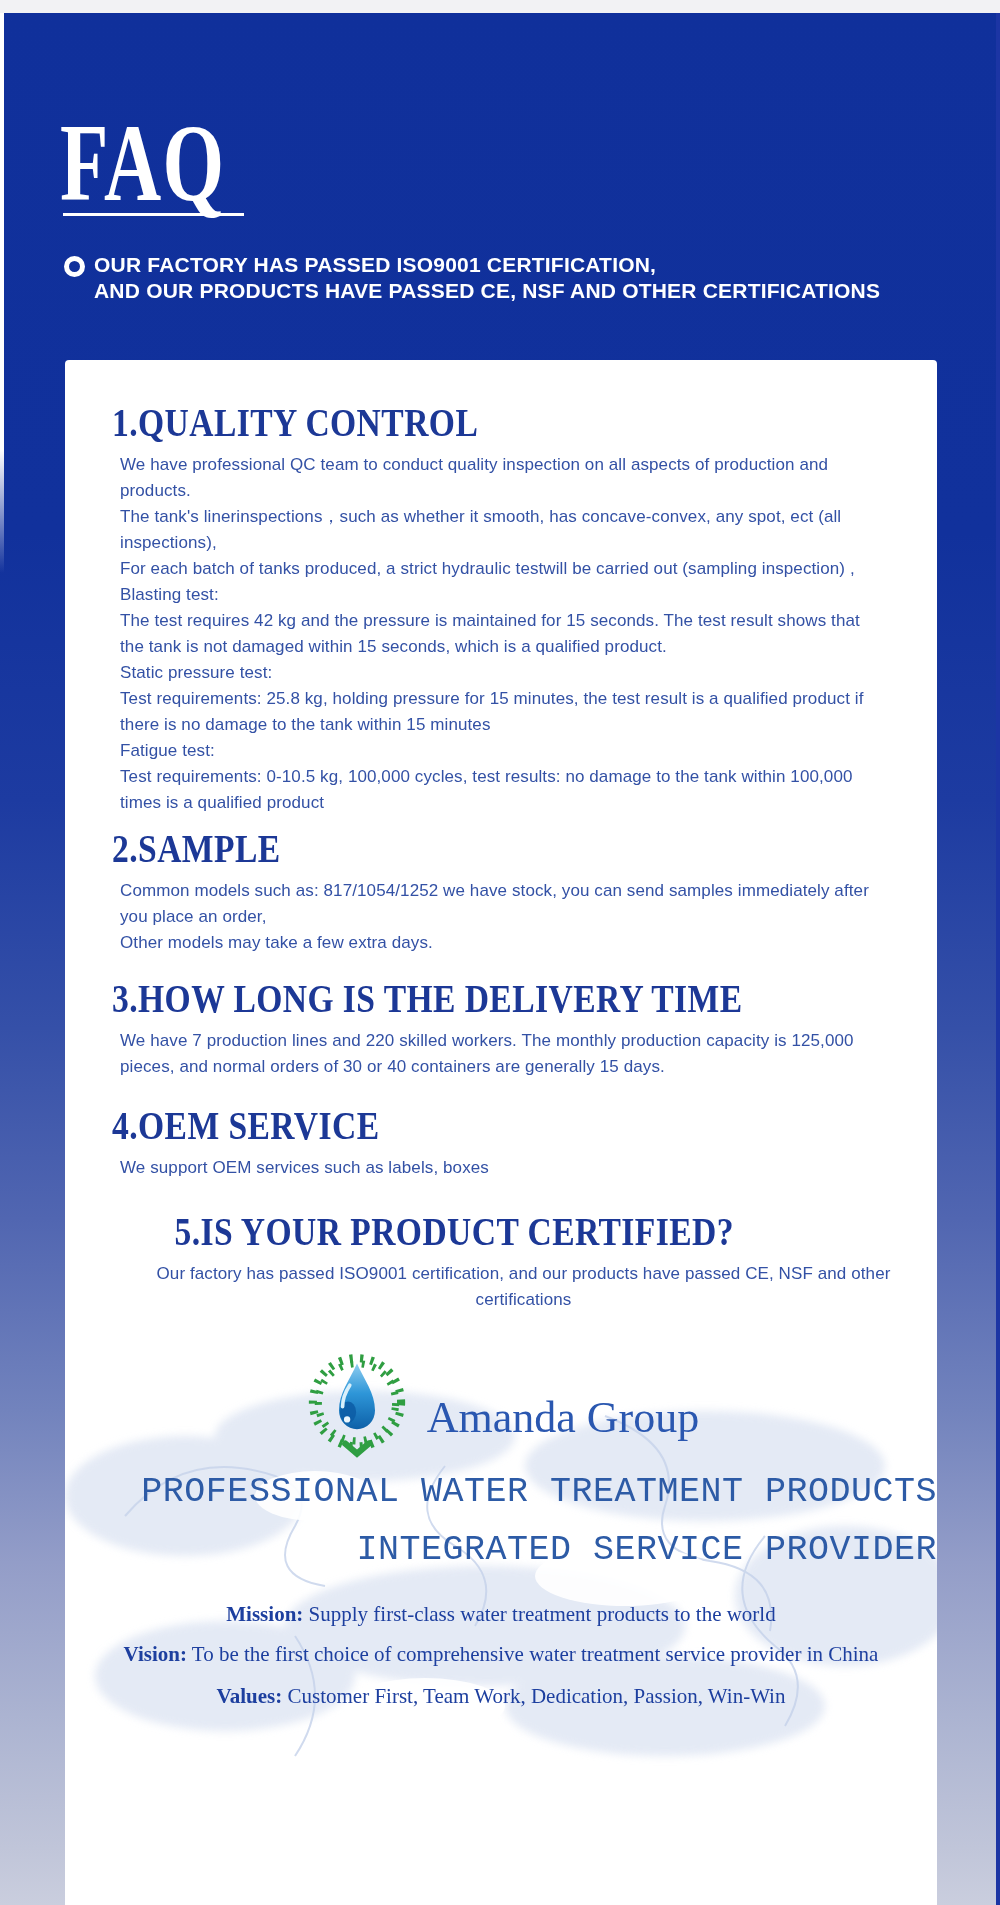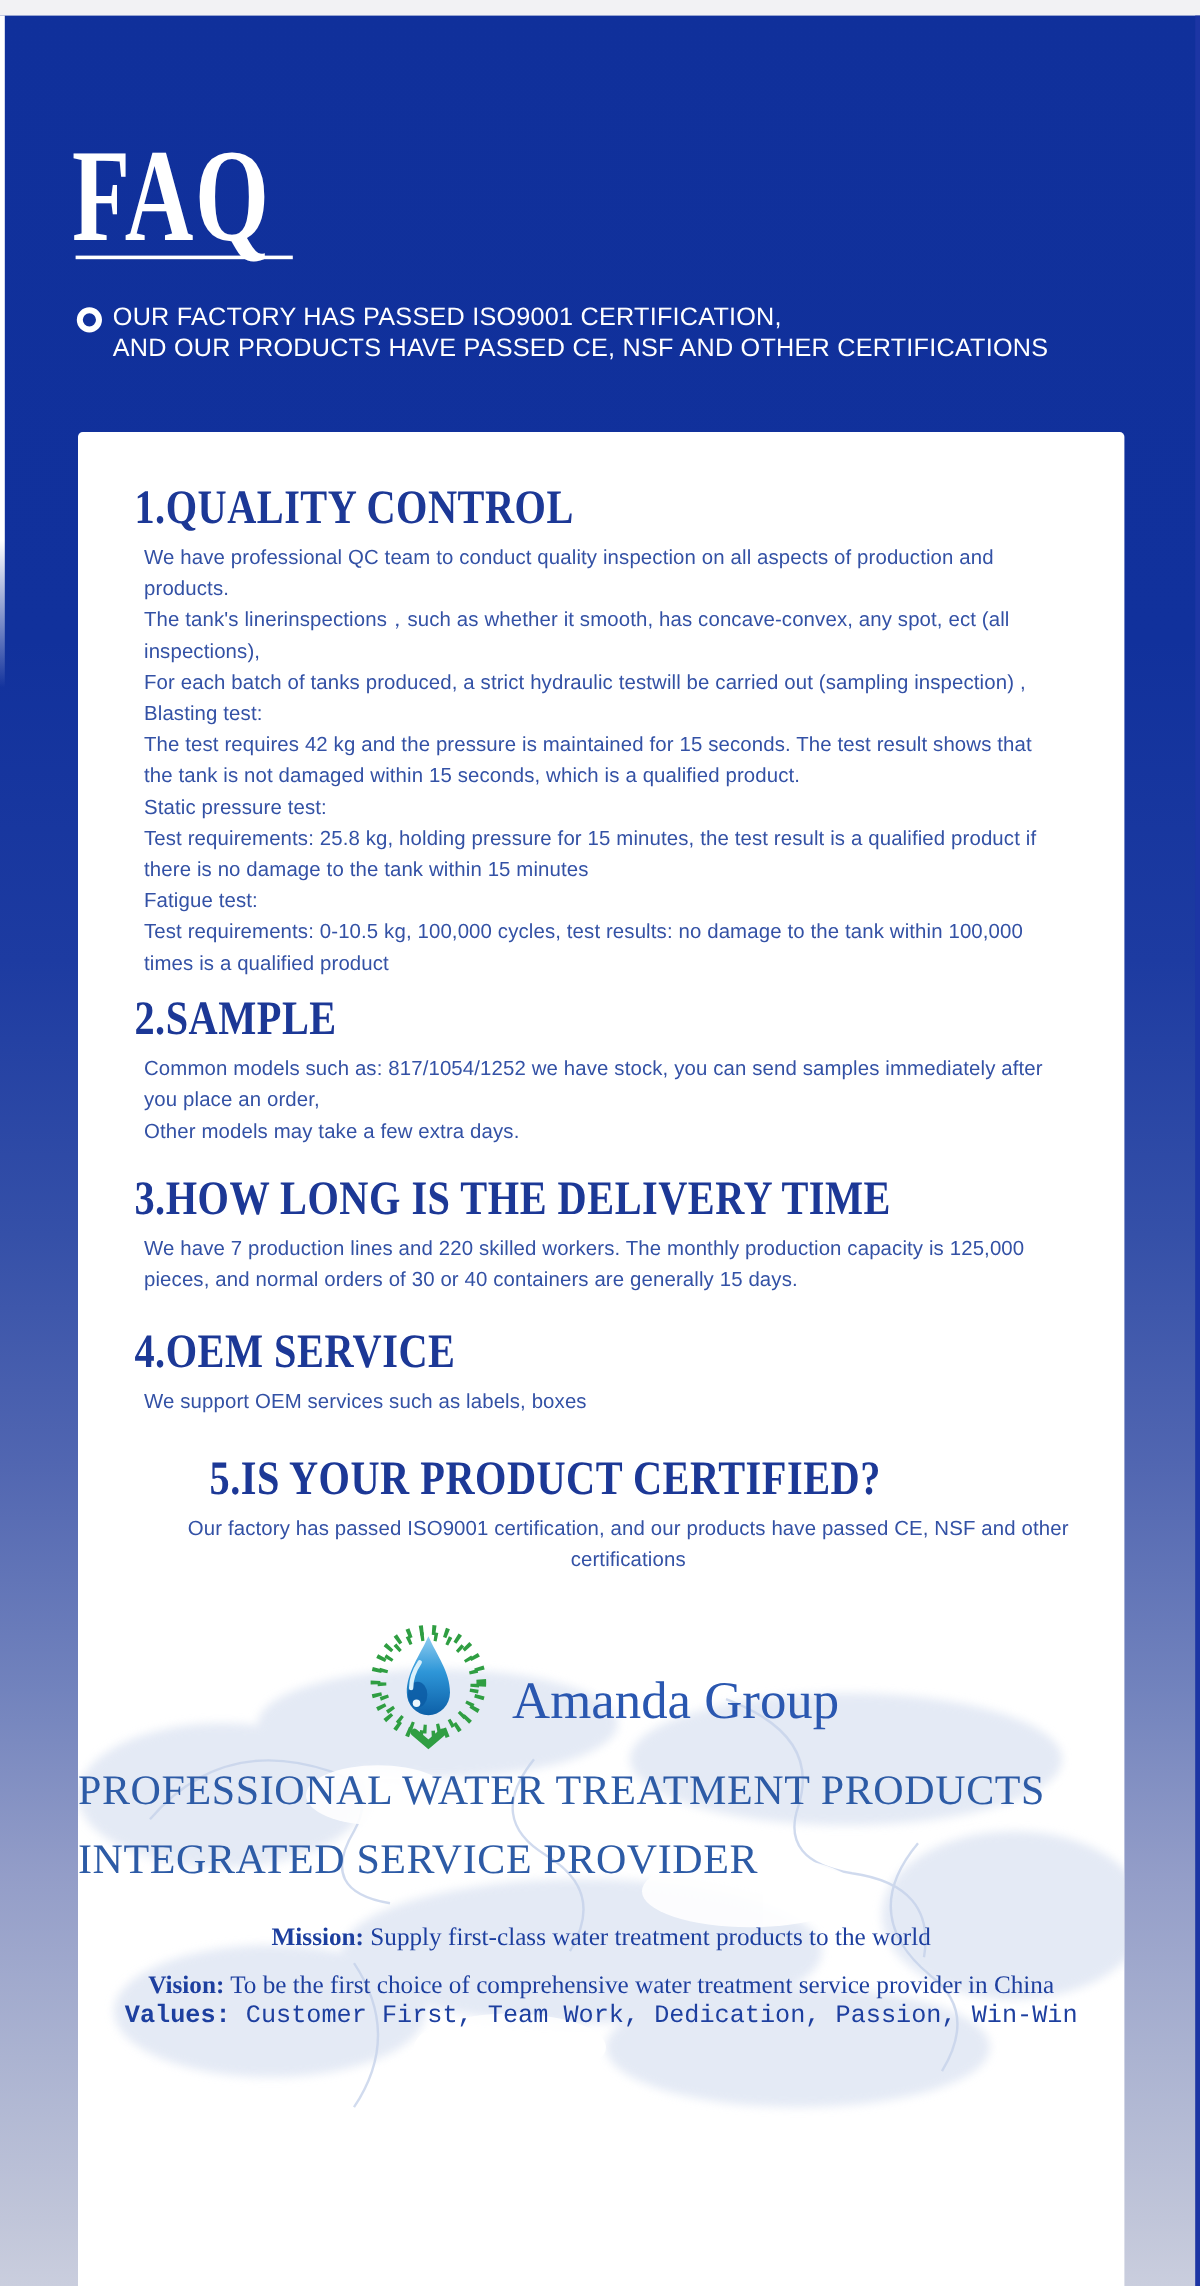--- a/index.html
+++ b/index.html
@@ -12,43 +12,43 @@
     background:linear-gradient(180deg,#ffffff 0%,#ffffff 78%,rgba(255,255,255,0) 100%);}
   .right-strip{position:absolute;right:0;top:13px;width:4px;height:1892px;background:#1c35a4;}
 
   
   .faq-title{position:absolute;left:60px;top:108px;color:#ffffff;
     font-family:"Liberation Serif",serif;font-weight:bold;font-size:110px;line-height:1;
     transform:scaleX(0.72);transform-origin:left top;letter-spacing:2px;}
   .faq-underline{position:absolute;left:63px;top:213px;width:181px;height:3px;background:#ffffff;}
   .intro{position:absolute;left:64px;top:252px;display:flex;align-items:flex-start;}
   .bullet-ring{width:11px;height:11px;border:5px solid #ffffff;border-radius:50%;margin-top:4px;flex:none;}
-  .intro-text{margin-left:9px;color:#ffffff;font-size:21px;line-height:25.5px;white-space:pre-line;letter-spacing:0.2px;}
+  .intro-text{margin-left:9px;color:#ffffff;font-size:21px;line-height:25.5px;white-space:pre-line;letter-spacing:0.2px;font-weight:bold;}
 
   
   .card{position:absolute;left:65px;top:360px;width:872px;height:1764px;background:#ffffff;border-radius:4px;overflow:hidden;}
   .sec{position:absolute;left:47px;width:815px;}
   .sec-h{margin:0;color:#1c3896;font-family:"Liberation Serif",serif;font-weight:bold;
     font-size:40px;line-height:46px;letter-spacing:0.5px;transform:scaleX(0.84);transform-origin:left top;white-space:nowrap;}
   .sec-p{margin:6px 0 0 8px;color:#3351a5;font-size:17px;line-height:26px;white-space:pre-line;letter-spacing:0.1px;}
   .sec1{top:40px;} .sec2{top:466px;} .sec3{top:616px;} .sec4{top:743px;} .sec5{top:849px;text-align:center;}
 
   
   .brand{position:absolute;left:0;top:988px;width:872px;height:440px;}
   .splash{position:absolute;left:0;top:28px;width:872px;height:410px;pointer-events:none;}
   .brand-row{position:relative;display:flex;justify-content:center;align-items:center;height:110px;margin-top:2px;}
   .wreath-box{width:108px;height:108px;flex:none;}
   .brand-name{margin-left:16px;color:#2a57b0;font-family:"Liberation Serif",serif;font-size:44px;white-space:nowrap;margin-top:24px;}
-  .tagline{position:relative;text-align:left;color:#2d5ba6;font-family:Liberation Serif, serif;
+  .tagline{position:relative;text-align:right;color:#2d5ba6;font-family:Liberation Mono, monospace;
     font-size:35px;line-height:40px;letter-spacing:0.5px;white-space:nowrap;}
   .tagline1{margin-top:12px;}
   .tagline2{margin-top:18px;}
   .mvv{position:relative;text-align:center;color:#1d3f9f;font-family:"Liberation Serif",serif;font-size:21px;line-height:24px;white-space:nowrap;}
   .mvv b{font-weight:bold;}
-  .mvv1{margin-top:32px;} .mvv2{margin-top:16px;} .mvv3{margin-top:3px;font-family:Liberation Mono, monospace;}
+  .mvv1{margin-top:32px;} .mvv2{margin-top:16px;} .mvv3{margin-top:18px;}
 </style>
 </head>
 <body>
 
 <div class="page">
   <div class="top-strip"></div>
   <div class="left-strip"></div>
   <div class="right-strip"></div>
 
   <div class="faq-title">FAQ</div>

